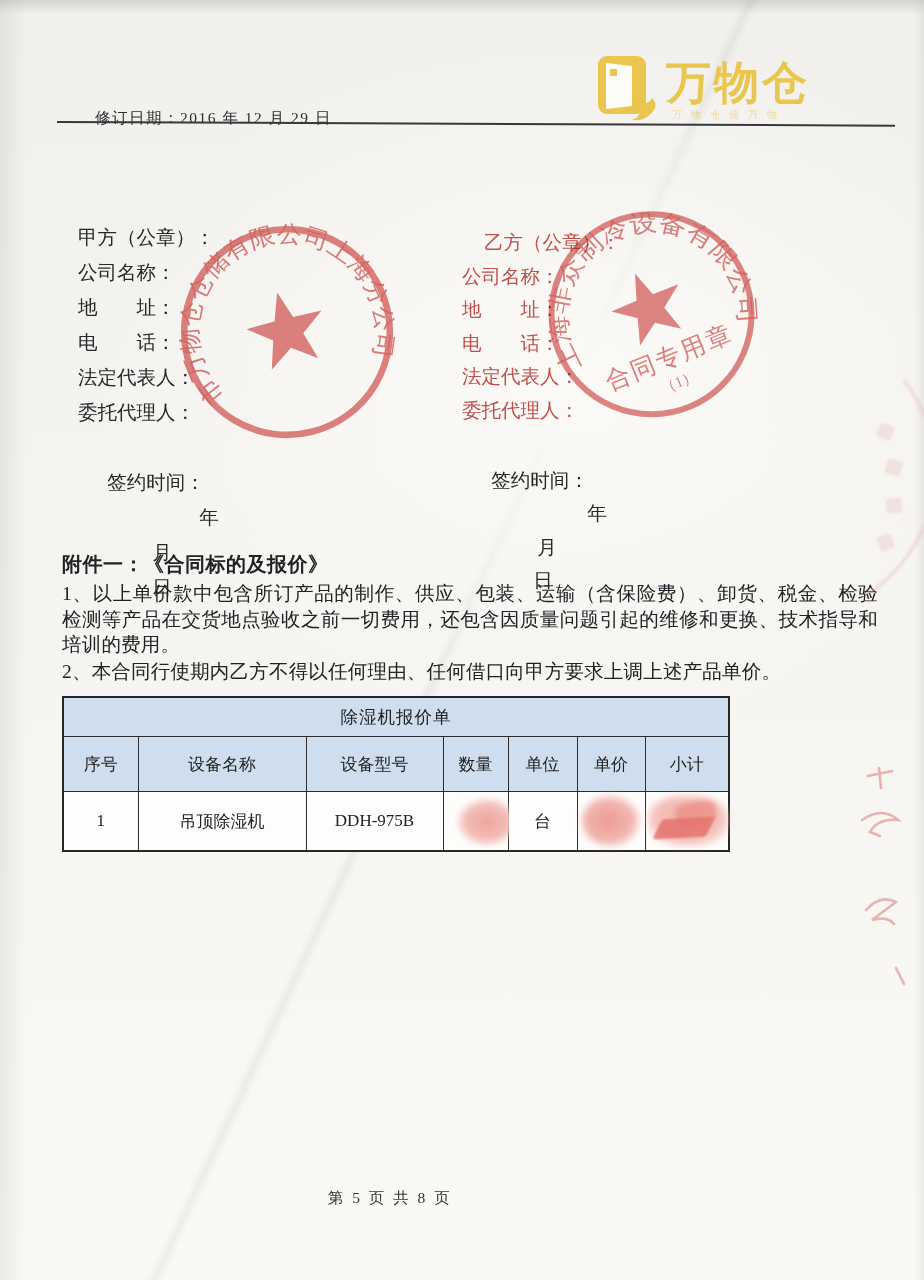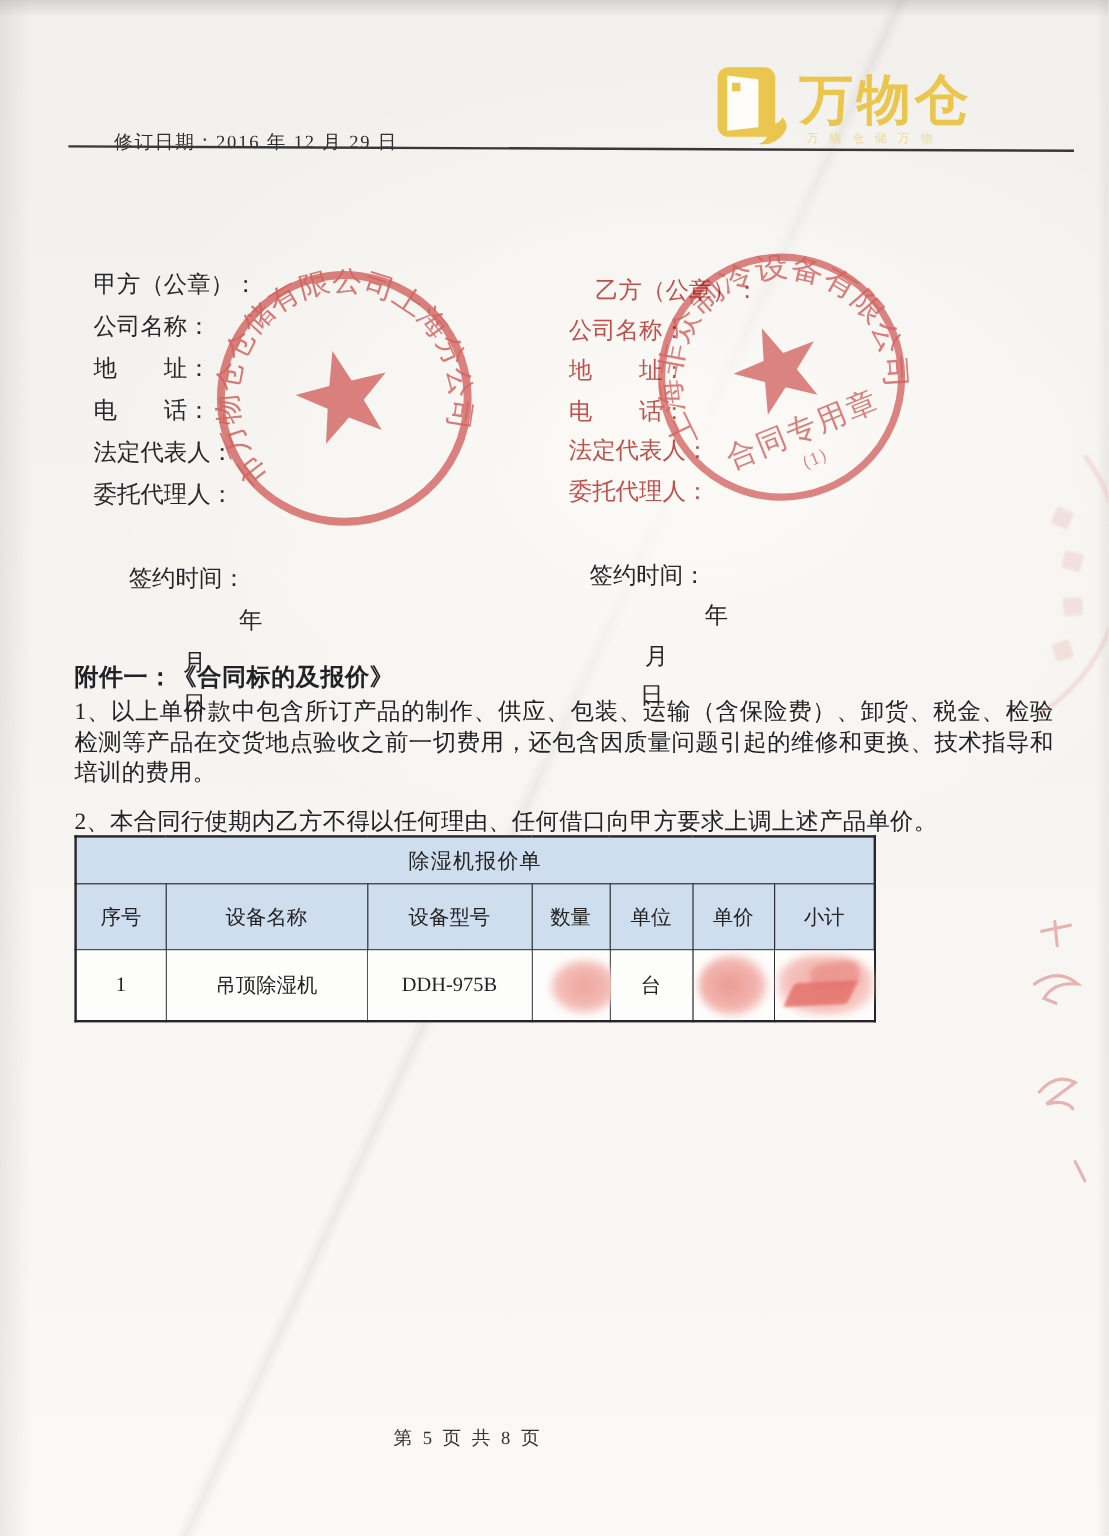--- a/index.html
+++ b/index.html
@@ -25,32 +25,32 @@
   .logo-icon{flex:0 0 auto;}
   .logo-txt{margin-left:6px;margin-top:10px;}
   .logo-name{font-size:45px;font-weight:bold;color:#eac64f;letter-spacing:3px;line-height:1;font-family:"Liberation Sans","DejaVu Sans",sans-serif;}
   .logo-tag{margin-top:3px;font-size:10px;letter-spacing:9px;color:#eac64f;opacity:.55;text-indent:6px;font-family:"Liberation Sans","DejaVu Sans",sans-serif;}
   
   .party{position:absolute;font-size:19.5px;color:#27272a;}
   .party .row{height:35px;line-height:35px;white-space:pre;}
   .party-a{left:78px;top:220px;width:360px;}
   .party-b{left:462px;top:226px;width:400px;}
   .party-b .row{height:33.5px;line-height:33.5px;}
-  .party-b .red{color:#c04f4b;margin-left:12px;}
+  .party-b .red{color:#c04f4b;}
   .party .indent{padding-left:22px;}
   .ymd span{display:inline-block;}
   
   .stamp{position:absolute;mix-blend-mode:multiply;opacity:.88;}
   .stamp-a{left:173px;top:216px;transform:rotate(-14deg);}
   .stamp-b{left:541px;top:204px;transform:rotate(-22deg);}
   
   .attachment{position:absolute;left:62px;top:551px;width:816px;color:#222226;}
   .attachment h3{margin:0 0 3px 0;font-size:20px;letter-spacing:.5px;}
   .attachment p{margin:0;font-size:19.5px;line-height:25.5px;text-align:justify;letter-spacing:.2px;}
-  .attachment p.c2{margin-top:15px;}
+  .attachment p.c2{margin-top:1px;}
   
   table.quote{position:absolute;left:62px;top:696px;width:666px;border-collapse:collapse;table-layout:fixed;
     font-size:17px;color:#222;}
   table.quote td,table.quote th{border:1.4px solid #2c2c30;text-align:center;font-weight:normal;padding:0;}
   table.quote{border:2.5px solid #26262a;padding-left:48px;}
   tr.t-title td{height:38px;background:#cfdeee;font-size:17.5px;letter-spacing:1px;}
   tr.t-head  td{height:54px;background:#cfdeee;}
   tr.t-data  td{height:58px;background:#fdfdfc;position:relative;}
   
   .blob{position:absolute;border-radius:50%;filter:blur(3px);}

